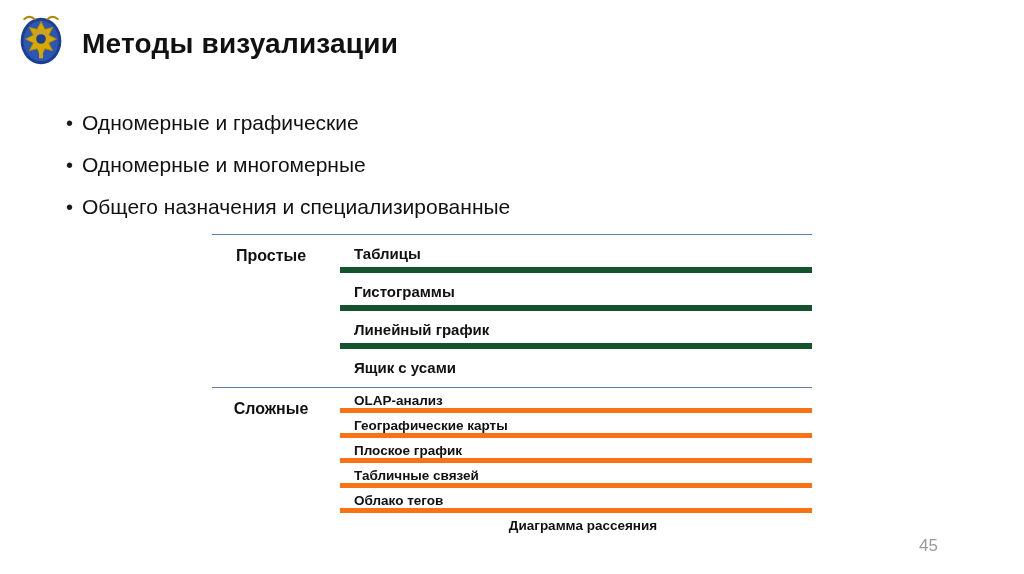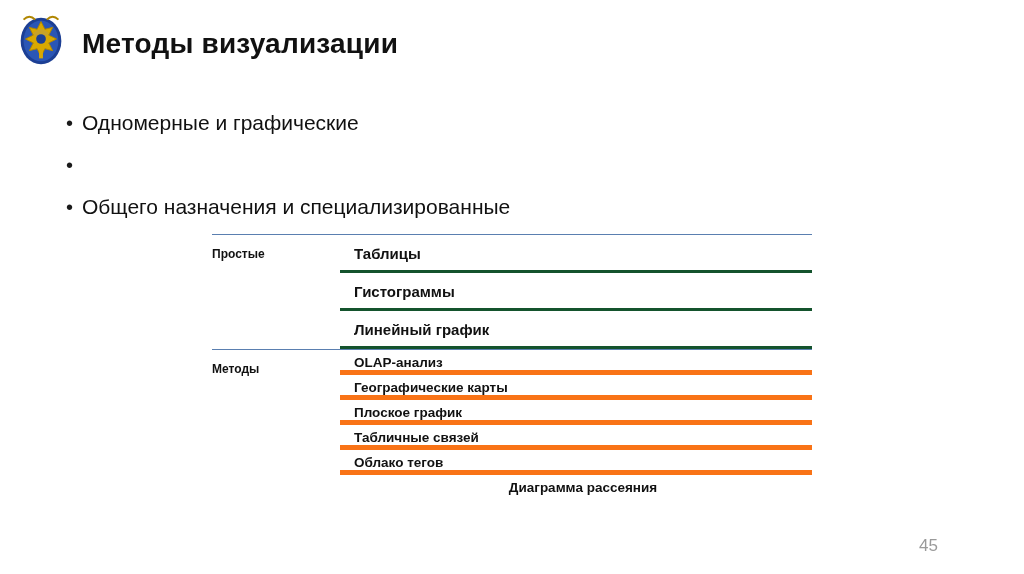--- a/index.html
+++ b/index.html
@@ -81,39 +81,39 @@
   .group-top-rule {
     height: 0;
     border-top: 1px solid #5a7fb0;
     width: 100%;
   }
   .group-body {
     display: flex;
   }
   .group-label {
     flex: 0 0 128px;
-    font-size: 12px;
+    font-size: 16px;
     font-weight: bold;
     color: #111111;
     padding-top: 12px;
     padding-right: 10px;
-    text-align: left;
+    text-align: center;
     box-sizing: border-box;
   }
   .group-rows {
     flex: 1 1 auto;
   }
   .row-simple {
     font-size: 15px;
     font-weight: bold;
     color: #111111;
     height: 38px;
     line-height: 38px;
     padding-left: 14px;
-    border-bottom: 3px solid #14532d;
+    border-bottom: 6px solid #14532d;
     box-sizing: border-box;
   }
   .row-simple.last {
     border-bottom: none;
   }
   .row-complex {
     font-size: 13.5px;
     font-weight: bold;
     color: #111111;
     height: 25px;
@@ -161,46 +161,48 @@
   <div class="slide-title">Методы визуализации</div>
 </div>
 
 <div class="bullet-list">
   <div class="bullet-row">
     <span class="bullet-dot">•</span>
     <span class="bullet-text">Одномерные и графические</span>
   </div>
   <div class="bullet-row">
     <span class="bullet-dot">•</span>
+    <span class="bullet-text">Одномерные и многомерные</span>
   </div>
   <div class="bullet-row">
     <span class="bullet-dot">•</span>
     <span class="bullet-text">Общего назначения и специализированные</span>
   </div>
 </div>
 
 <div class="methods-table">
 
   <div class="group">
     <div class="group-top-rule"></div>
     <div class="group-body">
       <div class="group-label">Простые</div>
       <div class="group-rows">
         <div class="row-simple">Таблицы</div>
         <div class="row-simple">Гистограммы</div>
         <div class="row-simple">Линейный график</div>
+        <div class="row-simple last">Ящик с усами</div>
       </div>
     </div>
   </div>
 
   <div class="group-sep"></div>
 
   <div class="group">
     <div class="group-body">
-      <div class="group-label">Методы</div>
+      <div class="group-label">Сложные</div>
       <div class="group-rows">
         <div class="row-complex">OLAP-анализ</div>
         <div class="row-complex">Географические карты</div>
         <div class="row-complex">Плоское график</div>
         <div class="row-complex">Табличные связей</div>
         <div class="row-complex">Облако тегов</div>
         <div class="row-complex last">Диаграмма рассеяния</div>
       </div>
     </div>
   </div>

